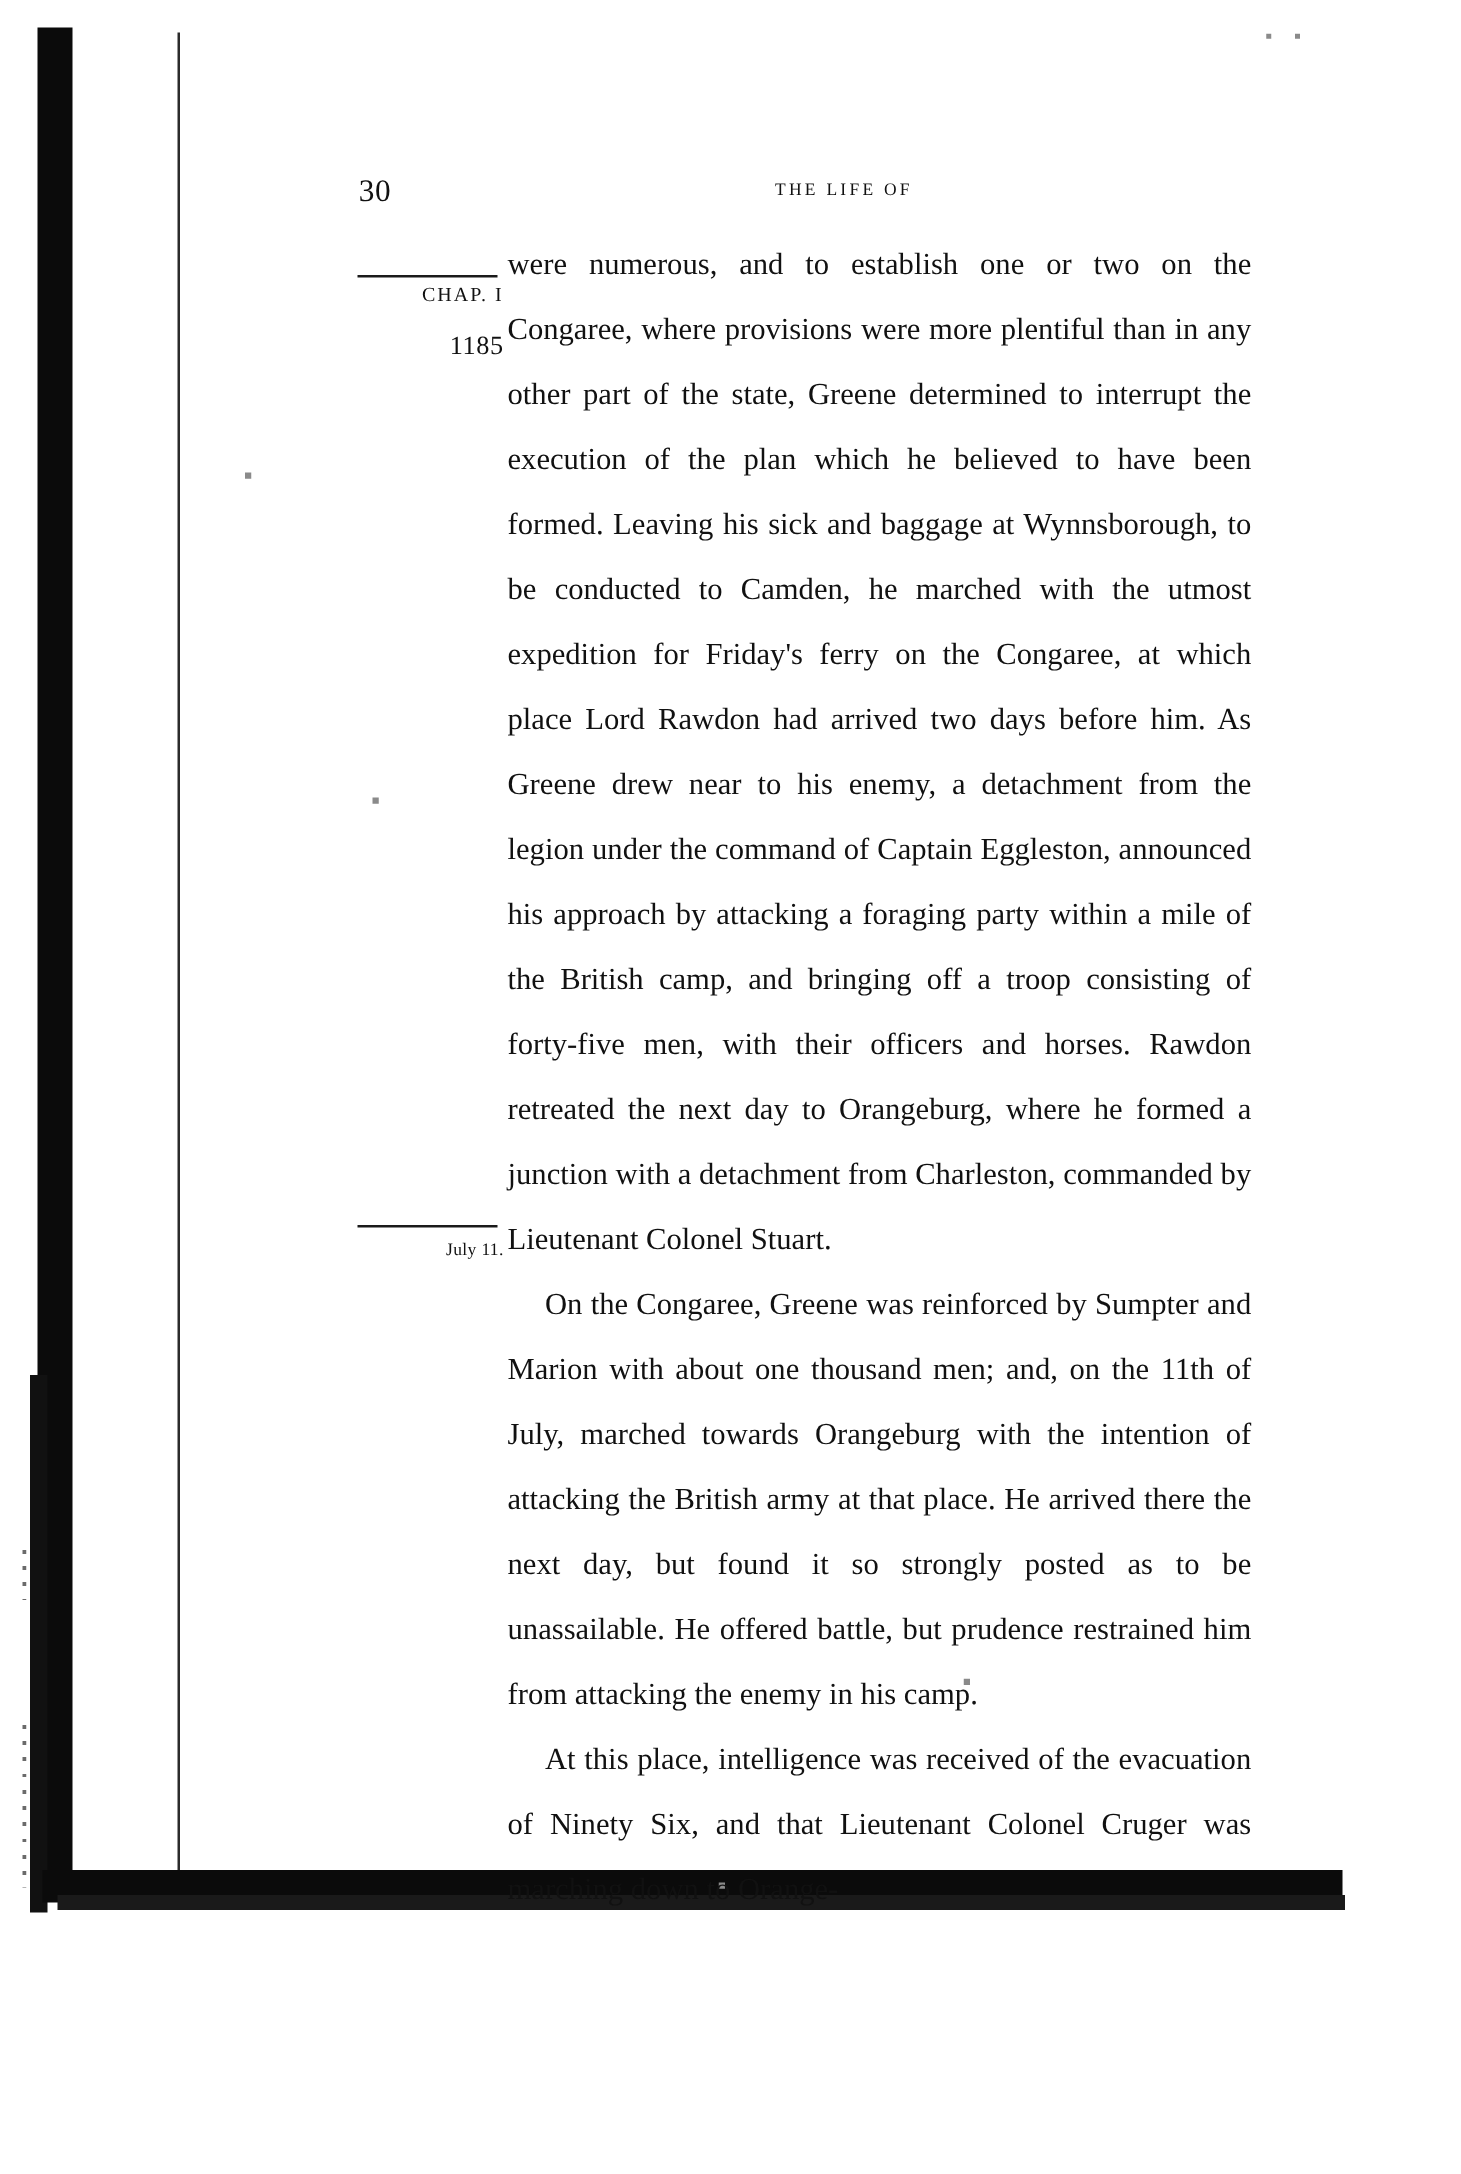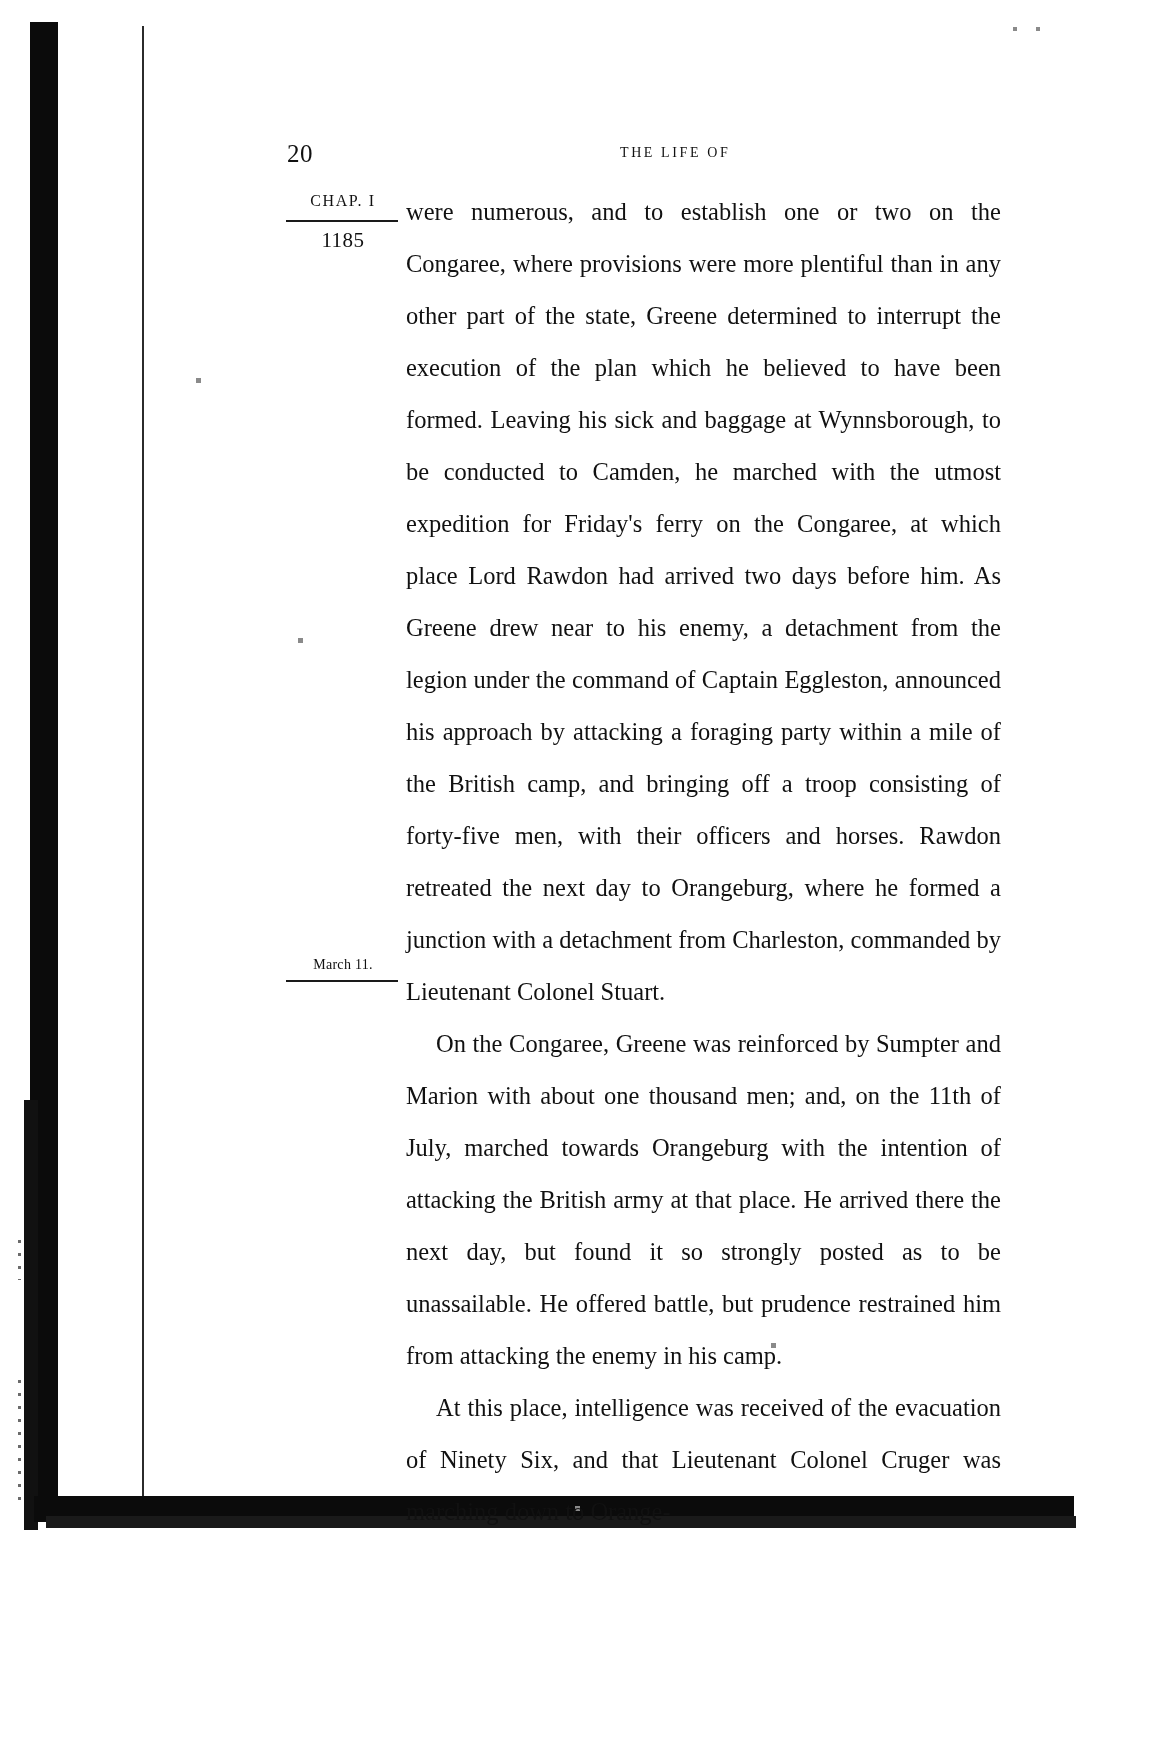--- a/index.html
+++ b/index.html
@@ -79,21 +79,22 @@
     position: absolute;
     left: 620px;
     top: 145px;
     font-size: 14px;
     letter-spacing: 2.6px;
   }
 
   .marginalia {
     position: absolute;
     width: 120px;
-    text-align: center;
+    text-align: right;
+    margin-top: 36px;
   }
   .m-chap {
     left: 283px;
     top: 192px;
     font-size: 16px;
     letter-spacing: 1.6px;
   }
   .m-rule {
     position: absolute;
     left: 286px;
@@ -152,27 +153,27 @@
   <div class="scan-bottom-black2"></div>
   <div class="dotcol" style="top:1380px;height:130px;"></div>
   <div class="dotcol" style="top:1240px;height:40px;"></div>
   <div class="scan-speck" style="left:1013px;top:27px;width:4px;height:4px;"></div>
   <div class="scan-speck" style="left:1036px;top:27px;width:4px;height:4px;"></div>
   <div class="scan-speck" style="left:196px;top:378px;width:5px;height:5px;"></div>
   <div class="scan-speck" style="left:298px;top:638px;width:5px;height:5px;"></div>
   <div class="scan-speck" style="left:771px;top:1343px;width:5px;height:5px;"></div>
   <div class="scan-speck" style="left:575px;top:1506px;width:5px;height:5px;"></div>
 
-  <div class="folio">20</div>
+  <div class="folio">30</div>
   <div class="running-head">THE LIFE OF</div>
 
   <div class="marginalia m-chap">CHAP. I</div>
   <div class="m-rule"></div>
   <div class="marginalia m-year">1185</div>
-  <div class="marginalia m-july">March 11.</div>
+  <div class="marginalia m-july">July 11.</div>
   <div class="m-rule2"></div>
 
   <div class="body-col">
     <p>were numerous, and to establish one or two on the Congaree, where provisions were more plentiful than in any other part of the state, Greene determined to interrupt the execution of the plan which he believed to have been formed. Leaving his sick and baggage at Wynnsborough, to be conducted to Camden, he marched with the utmost expedition for Friday's ferry on the Congaree, at which place Lord Rawdon had arrived two days before him.  As Greene drew near to his enemy, a detachment from the legion under the command of Captain Eggleston, announced his approach by attacking a foraging party within a mile of the British camp, and bringing off a troop consisting of forty-five men, with their officers and horses.  Rawdon retreated the next day to Orangeburg, where he formed a junction with a detachment from Charleston, commanded by Lieutenant Colonel Stuart.</p>
     <p class="indent">On the Congaree, Greene was reinforced by Sumpter and Marion with about one thousand men; and, on the 11th of July, marched towards Orangeburg with the intention of attacking the British army at that place.  He arrived there the next day, but found it so strongly posted as to be unassailable.  He offered battle, but prudence restrained him from attacking the enemy in his camp.</p>
     <p class="indent">At this place, intelligence was received of the evacuation of Ninety Six, and that Lieutenant Colonel Cruger was marching down to Orange-</p>
   </div>
 
 </div>
 

